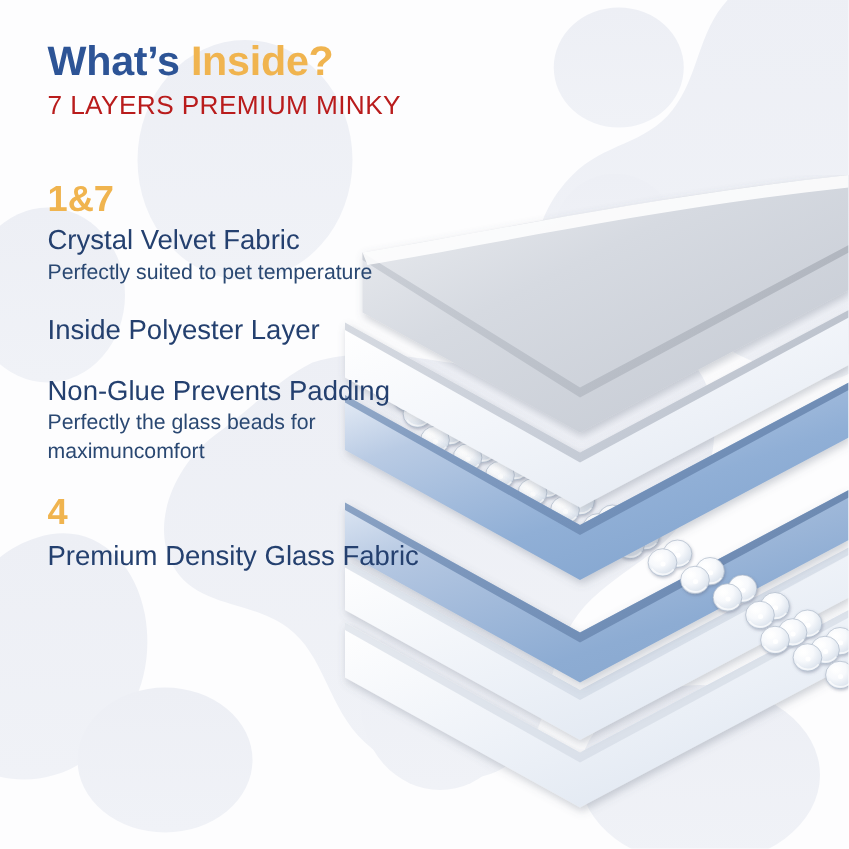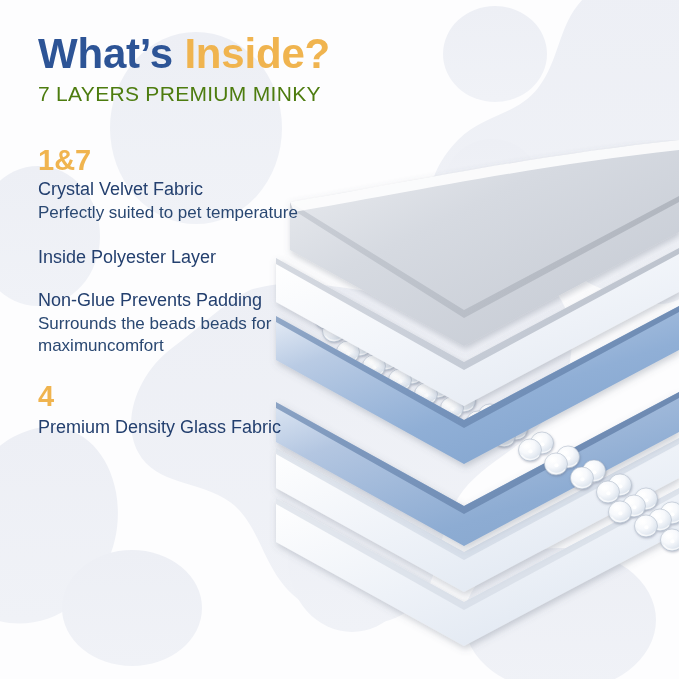--- a/index.html
+++ b/index.html
@@ -41,33 +41,33 @@
 
   
   .text-col {
     position: absolute;
     left: 38px;
     top: 32px;
     width: 300px;
   }
 
   .headline {
-    font-size: 42px;
+    font-size: 33px;
     font-weight: bold;
     letter-spacing: -0.2px;
     line-height: 1.05;
     margin: 0 0 6px 0;
     white-space: nowrap;
   }
   .headline .hl-a { color: #2d5496; }
   .headline .hl-b { color: #f0b44f; }
 
   .subhead {
     font-size: 21px;
-    color: #4d7c0f;
+    color: #b91c1c;
     letter-spacing: 0.3px;
     line-height: 1.1;
     margin: 0;
     white-space: nowrap;
   }
 
   .layer-list {
     position: absolute;
     left: 38px;
     top: 144px;
@@ -77,21 +77,21 @@
     margin-bottom: 22px;
   }
   .layer-num {
     font-size: 29px;
     font-weight: bold;
     color: #f0b44f;
     line-height: 1.15;
     margin-bottom: 2px;
   }
   .layer-title {
-    font-size: 18px;
+    font-size: 22px;
     color: #24406f;
     line-height: 1.2;
     margin-bottom: 1px;
     white-space: nowrap;
   }
   .layer-desc {
     font-size: 17px;
     color: #2a4872;
     line-height: 1.33;
   }
@@ -295,21 +295,21 @@
       <div class="layer-title">Crystal Velvet Fabric</div>
       <div class="layer-desc">Perfectly suited to pet temperature</div>
     </div>
 
     <div class="layer-item item-2">
       <div class="layer-title">Inside Polyester Layer</div>
     </div>
 
     <div class="layer-item item-3">
       <div class="layer-title">Non-Glue Prevents Padding</div>
-      <div class="layer-desc">Surrounds the beads beads for maximuncomfort</div>
+      <div class="layer-desc">Perfectly the glass beads for maximuncomfort</div>
     </div>
 
     <div class="layer-item item-4">
       <div class="layer-num">4</div>
       <div class="layer-title">Premium Density Glass Fabric</div>
     </div>
 
   </div>
 </div>
 

